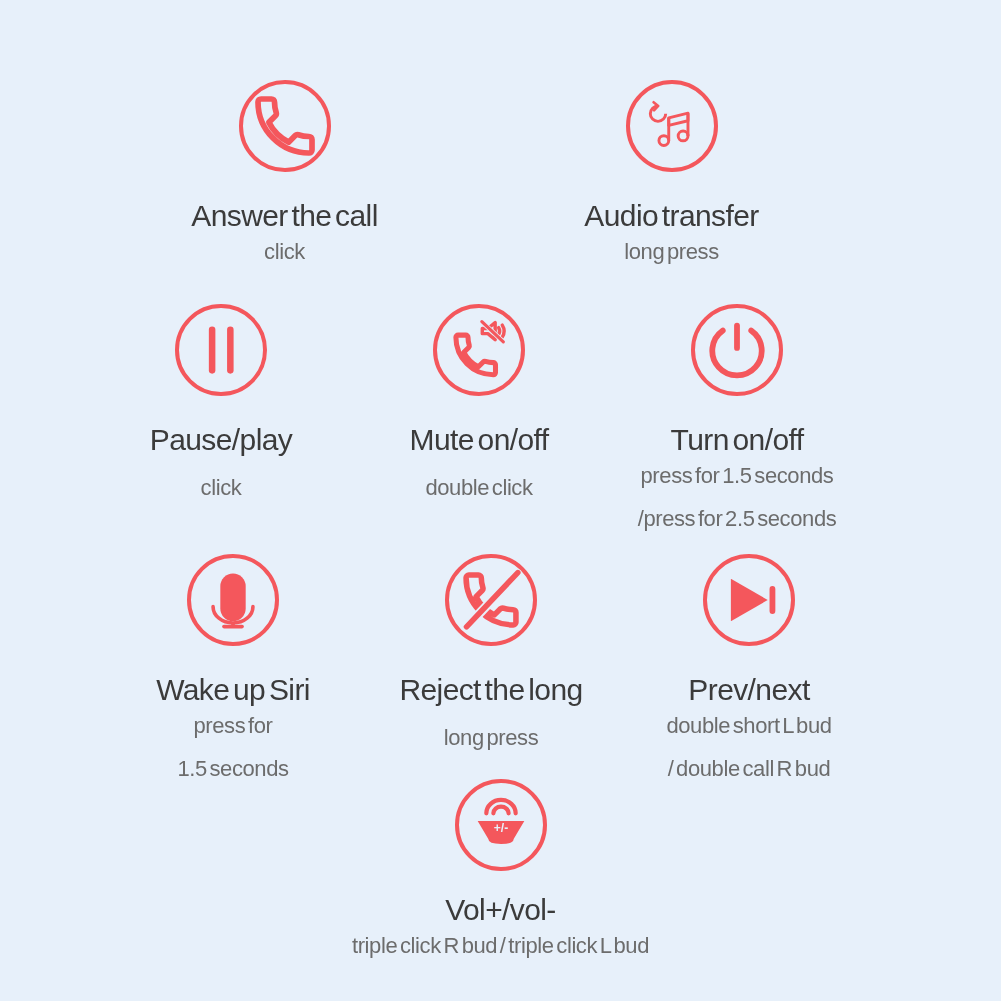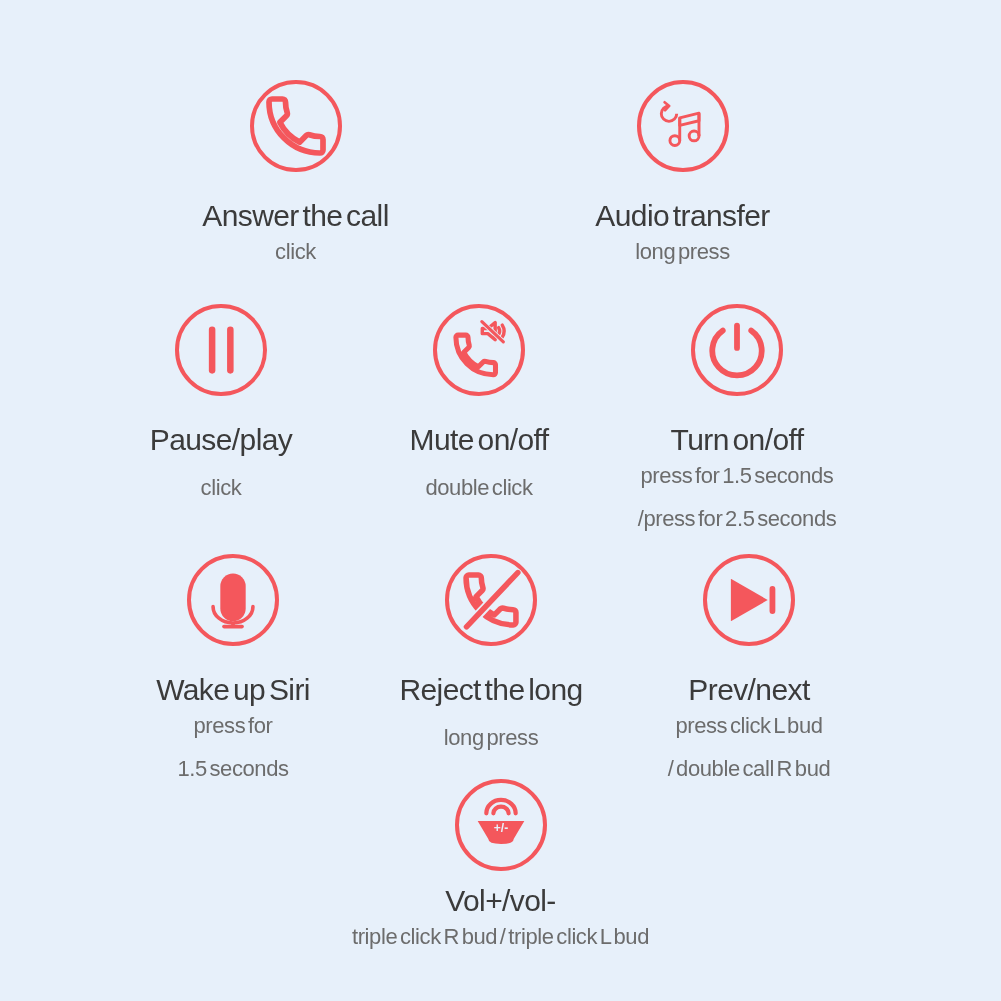--- a/index.html
+++ b/index.html
@@ -9,37 +9,37 @@
     --subtext:#6c6c6c;
   }
   html,body{margin:0;padding:0}
   body{
     width:1001px;height:1001px;
     background:var(--background);
     font-family:"Liberation Sans",sans-serif;
     position:relative;overflow:hidden;
   }
   .row{position:absolute;display:flex}
-  .r1{top:80px;left:102px;width:774px}
+  .r1{top:80px;left:91px;width:774px}
   .r2{top:304px;left:92px;width:774px}
   .r3{top:554px;left:104px;width:774px}
   .r4{top:779px;left:0;width:1001px;justify-content:center}
   .cell{flex:1;display:flex;flex-direction:column;align-items:center;text-align:center}
   .r4 .cell{flex:0 0 520px}
   .circle{
     width:92px;height:92px;box-sizing:border-box;
     border:4px solid var(--accent);border-radius:50%;
     display:flex;align-items:center;justify-content:center;
     flex:0 0 auto;
   }
   .title{
     margin-top:27px;font-size:30px;line-height:34px;
     color:var(--heading);letter-spacing:-0.6px;word-spacing:-4px;
   }
-  .r4 .title{margin-top:13px}
+  .r4 .title{margin-top:22px}
   .sub{
     margin-top:5px;font-size:22px;line-height:27px;
     color:var(--subtext);letter-spacing:-0.4px;word-spacing:-3px;
   }
   .sub.gap{margin-top:17px}
   .sub.l2{margin-top:16px}
   svg{display:block}
   .sk{stroke:var(--accent);fill:none}
   .fl{fill:var(--accent)}
   .skbg{stroke:var(--background);fill:none}
@@ -154,21 +154,21 @@
   </div>
 
   <div class="cell">
     <div class="circle">
       <svg width="58" height="58" viewBox="0 0 48 48">
         <polygon class="fl" points="9,6.5 39.5,24 9,41.5"></polygon>
         <rect class="fl" x="41" y="12.5" width="4.8" height="23" rx="2.4"></rect>
       </svg>
     </div>
     <div class="title">Prev/next</div>
-    <div class="sub">press click L bud</div>
+    <div class="sub">double short L bud</div>
     <div class="sub l2">/ double call R bud</div>
   </div>
 
 </div>
 
 <div class="row r4">
 
   <div class="cell">
     <div class="circle">
       <svg width="64" height="64" viewBox="0 0 48 48">

